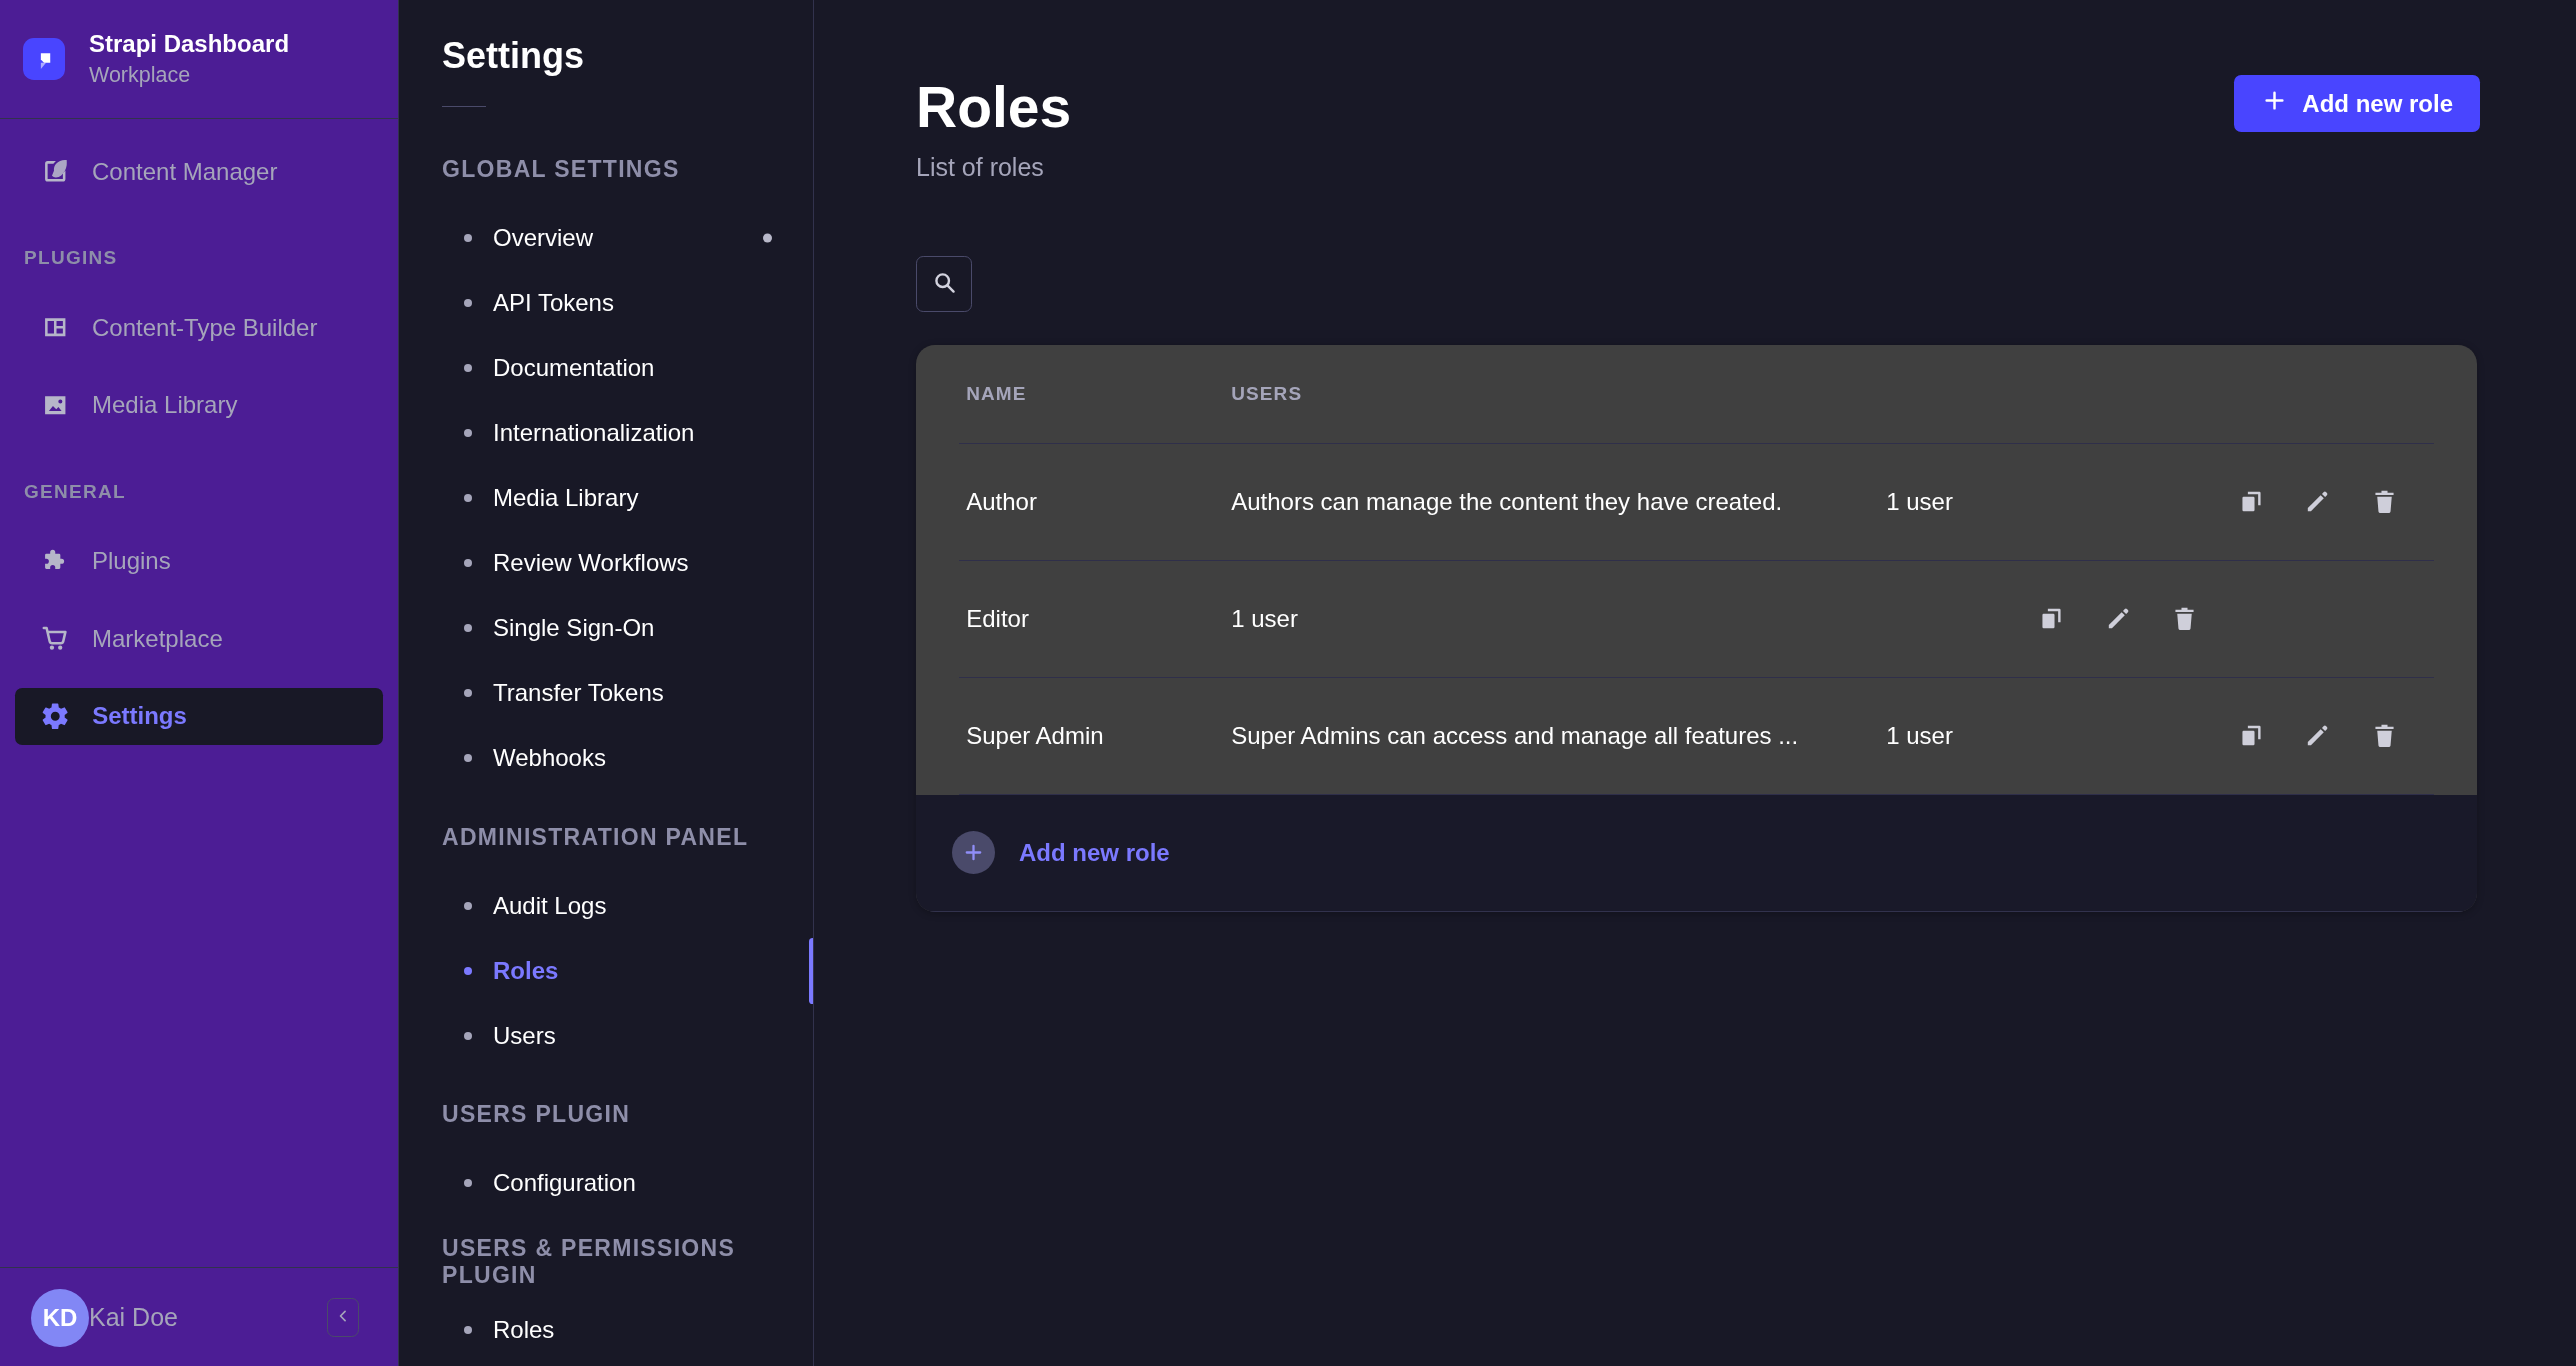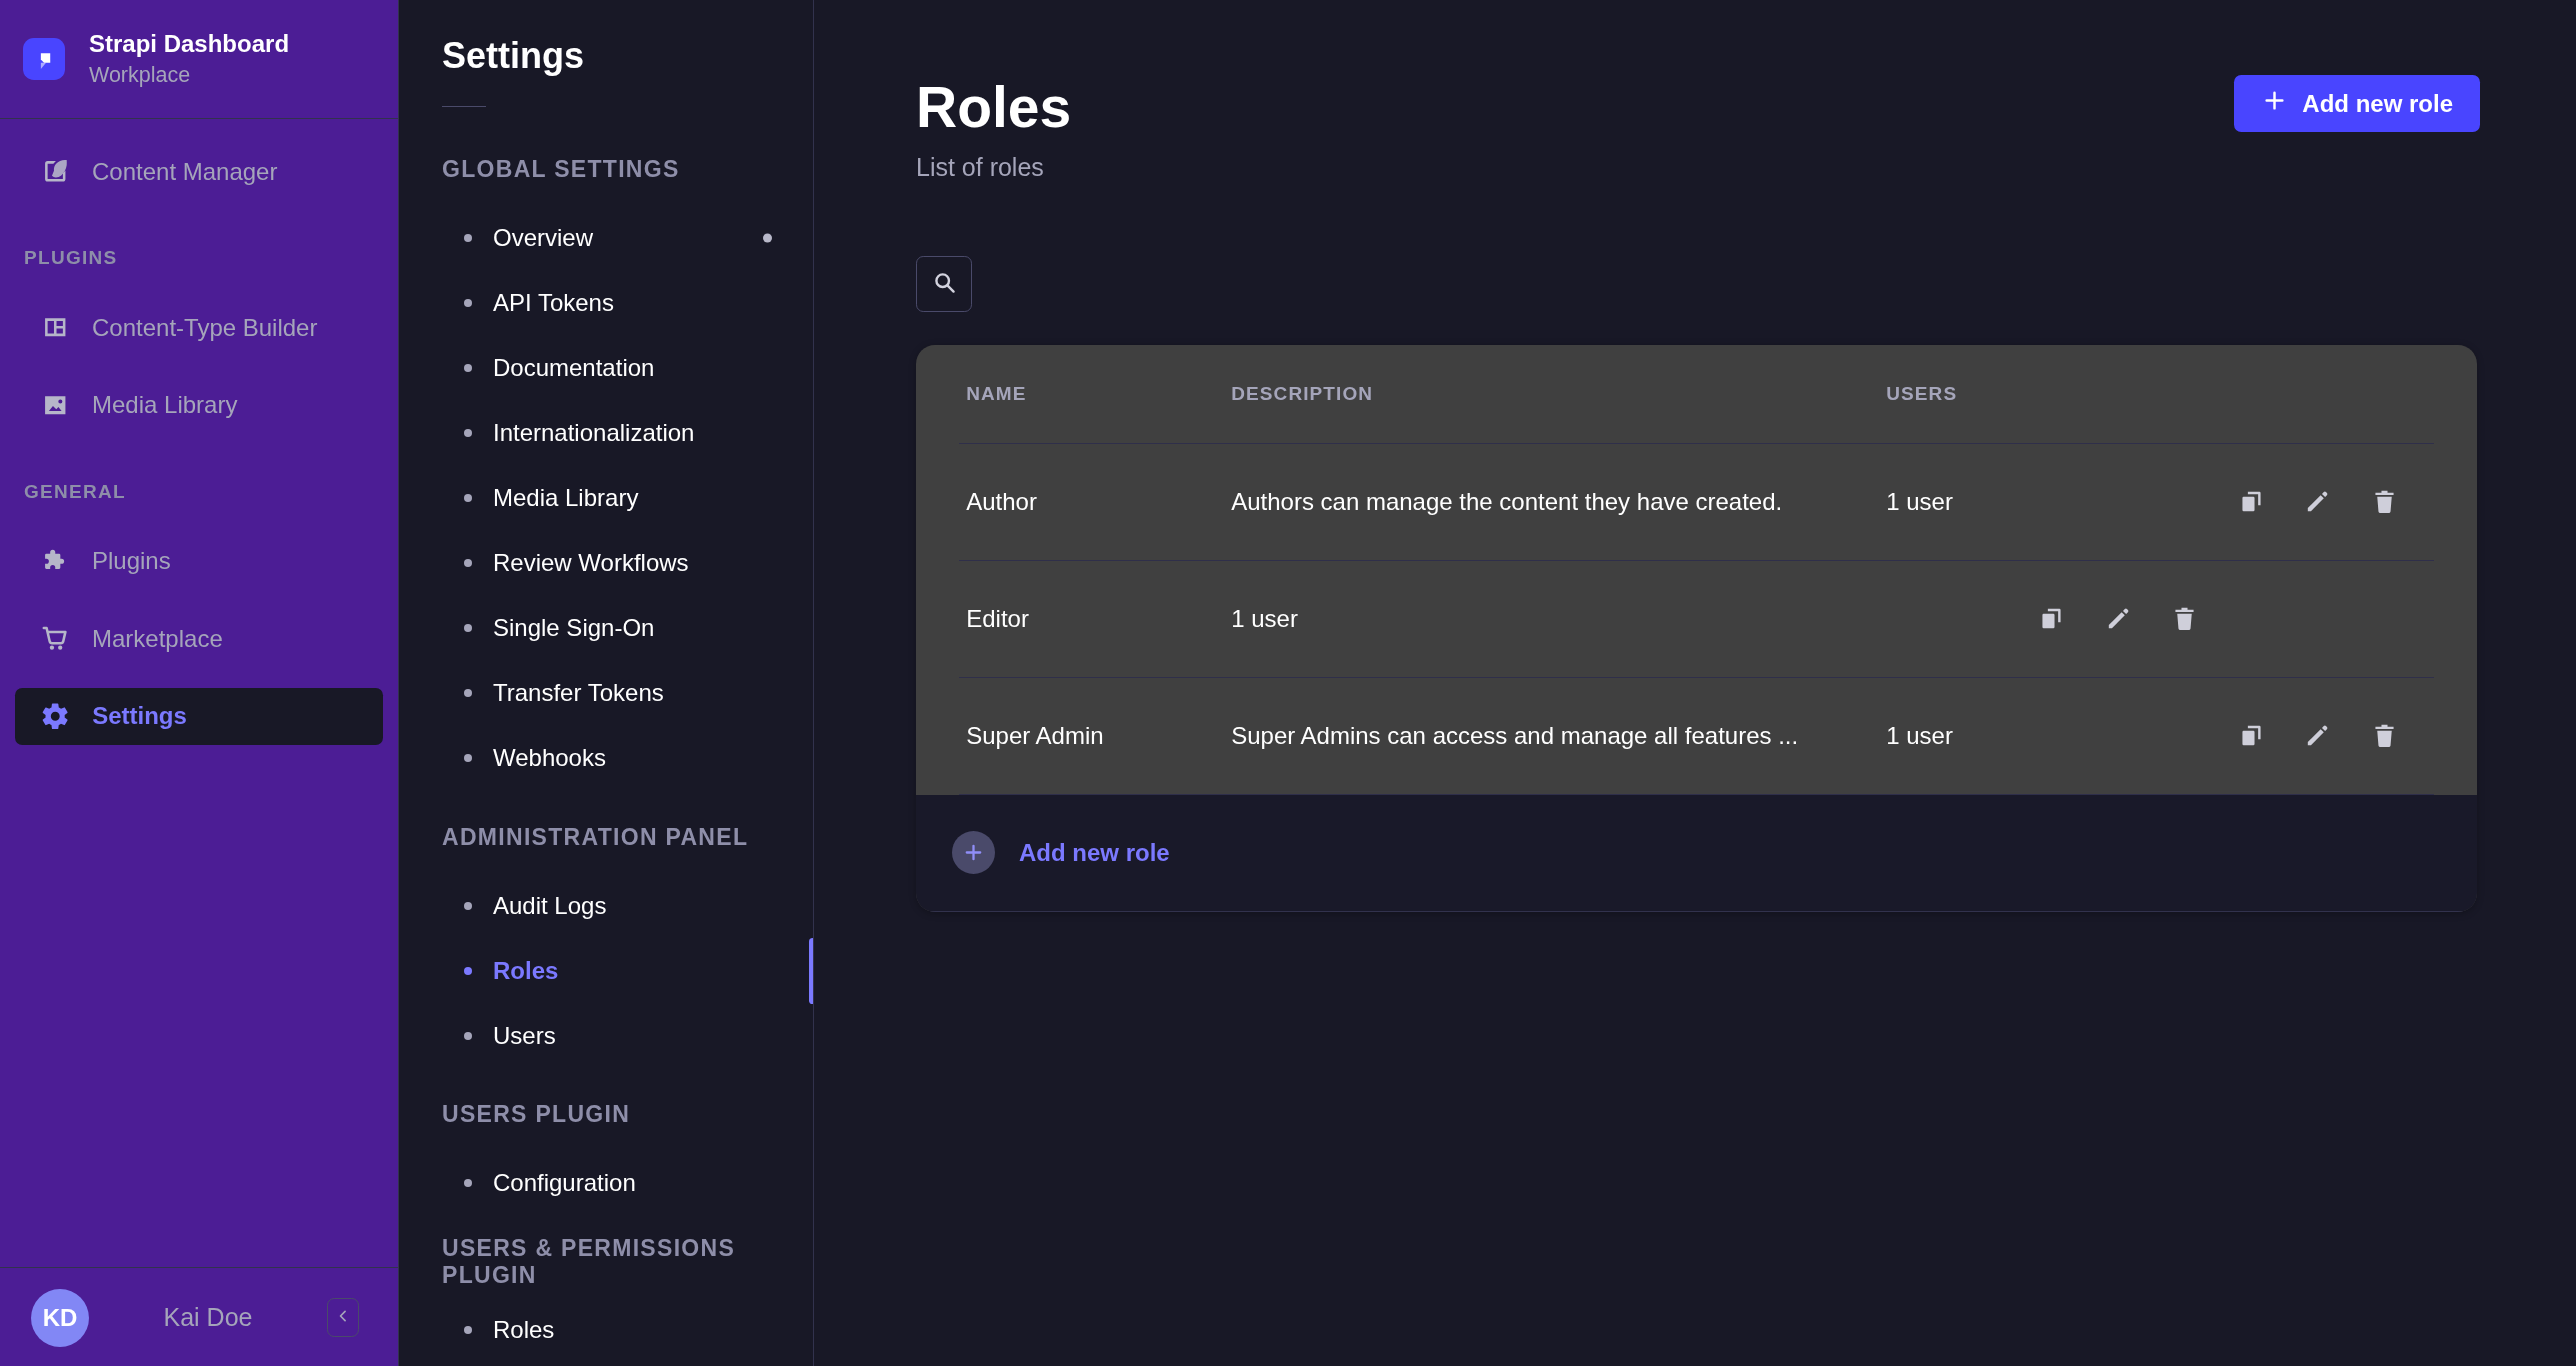--- a/index.html
+++ b/index.html
@@ -47,21 +47,21 @@
 
   .user-row {
     height:100px; border-top:0.9px solid #32324d;
     display:flex; align-items:center; padding:0 39px 0 31px;
   }
   .avatar {
     width:58px; height:58px; border-radius:50%; background:#8287f5;
     color:#fff; font-weight:bold; font-size:24px;
     display:flex; align-items:center; justify-content:center; flex:0 0 auto;
   }
-  .user-name { flex:1; text-align:center; color:#a5a5ba; font-size:25px; }
+  .user-name { flex:1; color:#a5a5ba; font-size:25px; }
   .collapse-btn {
     width:32px; height:39px; border:0.9px solid #4a4a6a; border-radius:7.2px;
     background:transparent; color:#a5a5ba; display:flex; align-items:center;
     justify-content:center; cursor:pointer;
   }
 
   
   .settings-nav {
     width:415px; min-width:415px; background:#181826;
     border-right:0.9px solid #32324d; padding:36px 0 0 43px; position:relative;
@@ -338,21 +338,20 @@
         <svg viewBox="0 0 24 24" width="29" height="29" aria-hidden="true">
           <circle cx="10.5" cy="10.5" r="5.2" fill="none" stroke="currentColor" stroke-width="2"></circle>
           <path d="M14.6 14.6 19.5 19.5" stroke="currentColor" stroke-width="2" stroke-linecap="round"></path>
         </svg>
       </span>
     </button>
 
     <section class="table-card">
       <div class="trow head">
         <div class="th">NAME</div>
-        <div class="th">DESCRIPTION</div>
         <div class="th">USERS</div>
         <div class="th"></div>
       </div>
 
       <div class="trow data">
         <div class="td">Author</div>
         <div class="td">Authors can manage the content they have created.</div>
         <div class="td">1 user</div>
         <div class="actions">
           <button class="icon-btn">

